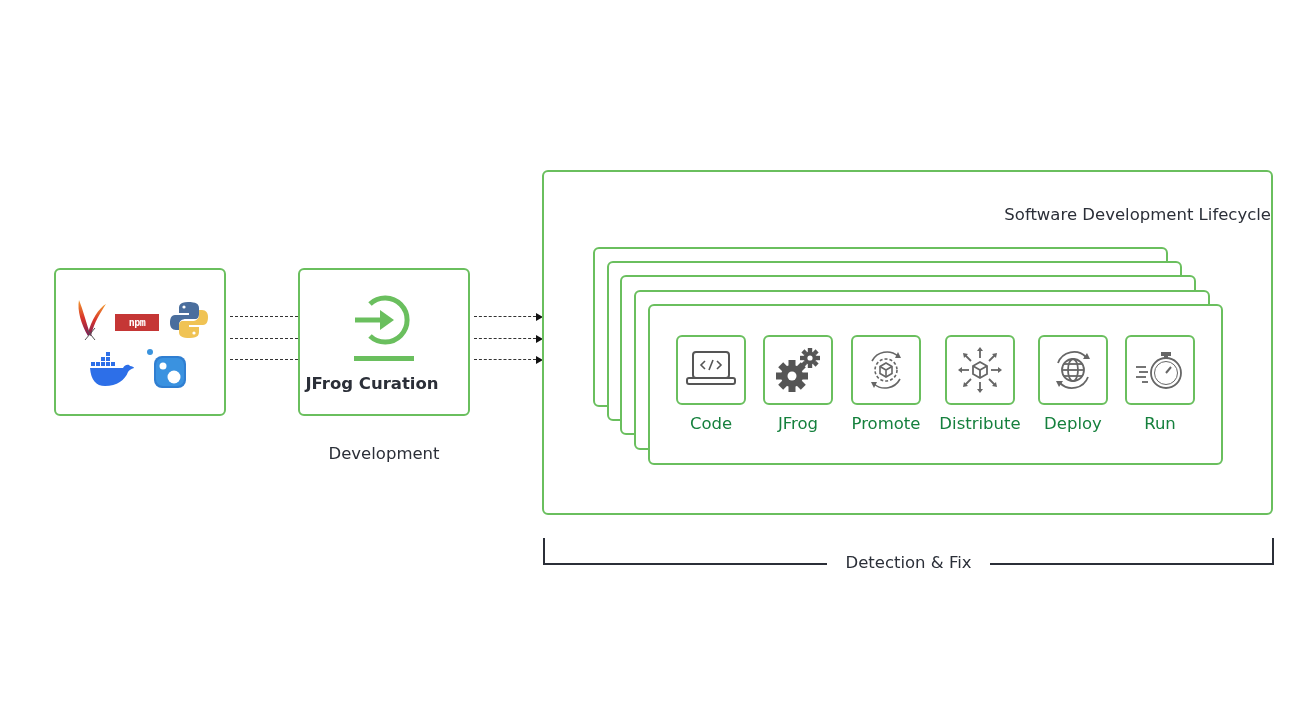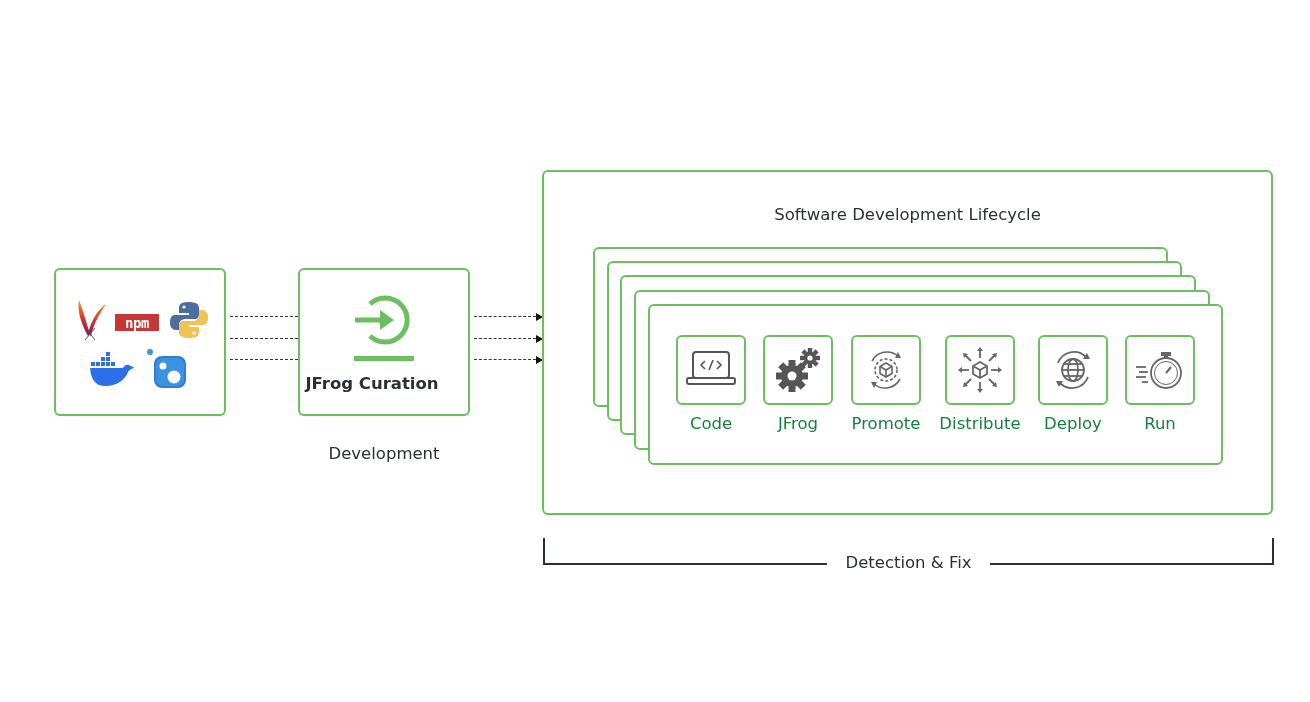--- a/index.html
+++ b/index.html
@@ -28,21 +28,21 @@
           <stop offset="1" stop-color="#7a1f58"></stop>
       </linearGradient>
     </defs>
     <path d="M4 2 C2 12,6 26,13 38 L15 36 C11 24,8 12,4 2Z" fill="url(#featherA)"></path>
     <path d="M31 6 C24 10,16 22,13 36 L16 38 C19 24,26 14,31 6Z" fill="url(#featherA)"></path>
     <line x1="10" y1="42" x2="20" y2="30" stroke="#555" stroke-width="1"></line>
     <line x1="20" y1="42" x2="12" y2="32" stroke="#555" stroke-width="1"></line>
   </svg>
 
   <div class="abs" style="left:59px; top:44px; width:44px; height:17px; background:#c53635; display:flex; align-items:center; justify-content:center;">
-    <span style="color:#fff; font-family:'DejaVu Sans Mono', monospace; font-weight:bold; font-size:14px; line-height:14px; letter-spacing:-0.5px;">npm</span>
+    <span style="color:#fff; font-family:'DejaVu Sans Mono', monospace; font-weight:bold; font-size:10px; line-height:14px; letter-spacing:-0.5px;">npm</span>
   </div>
 
   <svg class="abs" style="left:113px; top:30px;" width="40" height="40" viewBox="0 0 40 40">
     <path d="M19 2 C10 2,10 6,10 9 L10 13 L20 13 L20 15 L6 15 C2 15,1 19,1 23 C1 27,3 30,7 30 L10 30 L10 25 C10 21,13 19,17 19 L26 19 C29 19,30 17,30 14 L30 8 C30 4,27 2,19 2Z" fill="#4a6e9d"></path>
     <circle cx="15" cy="7" r="1.6" fill="#fff"></circle>
     <path d="M21 38 C30 38,30 34,30 31 L30 27 L20 27 L20 25 L34 25 C38 25,39 21,39 17 C39 13,37 10,33 10 L30 10 L30 15 C30 19,27 21,23 21 L14 21 C11 21,10 23,10 26 L10 32 C10 36,13 38,21 38Z" fill="#f0c354"></path>
     <circle cx="25" cy="33" r="1.6" fill="#fff"></circle>
   </svg>
 
   <svg class="abs" style="left:33px; top:80px;" width="46" height="38" viewBox="0 0 46 38">
@@ -84,21 +84,21 @@
 <div class="txt" style="left:298px; width:172px; text-align:center; top:444px; font-size:16.5px;">Development</div>
 
 <div class="dash" style="left:474px; top:316px; width:62px;"></div>
 <div class="arrowhead" style="left:536px; top:313px;"></div>
 <div class="dash" style="left:474px; top:338px; width:62px;"></div>
 <div class="arrowhead" style="left:536px; top:335px;"></div>
 <div class="dash" style="left:474px; top:359px; width:62px;"></div>
 <div class="arrowhead" style="left:536px; top:356px;"></div>
 
 <div class="box" style="left:542px; top:170px; width:731px; height:345px;">
-  <div class="txt" style="left:0; width:727px; text-align:center; top:33px; font-size:16.5px;">Software Development Lifecycle</div>
+  <div class="txt" style="left:0; width:727px; text-align:right; top:33px; font-size:16.5px;">Software Development Lifecycle</div>
 </div>
 
 <div class="box" style="left:593px; top:247px; width:575px; height:160px;"></div>
 <div class="box" style="left:607px; top:261px; width:575px; height:160px;"></div>
 <div class="box" style="left:620px; top:275px; width:576px; height:160px;"></div>
 <div class="box" style="left:634px; top:290px; width:576px; height:160px;"></div>
 <div class="box" style="left:648px; top:304px; width:575px; height:161px;"></div>
 
 <div class="stage" style="left:676px; top:335px;">
   <div class="stage-icon-box">

